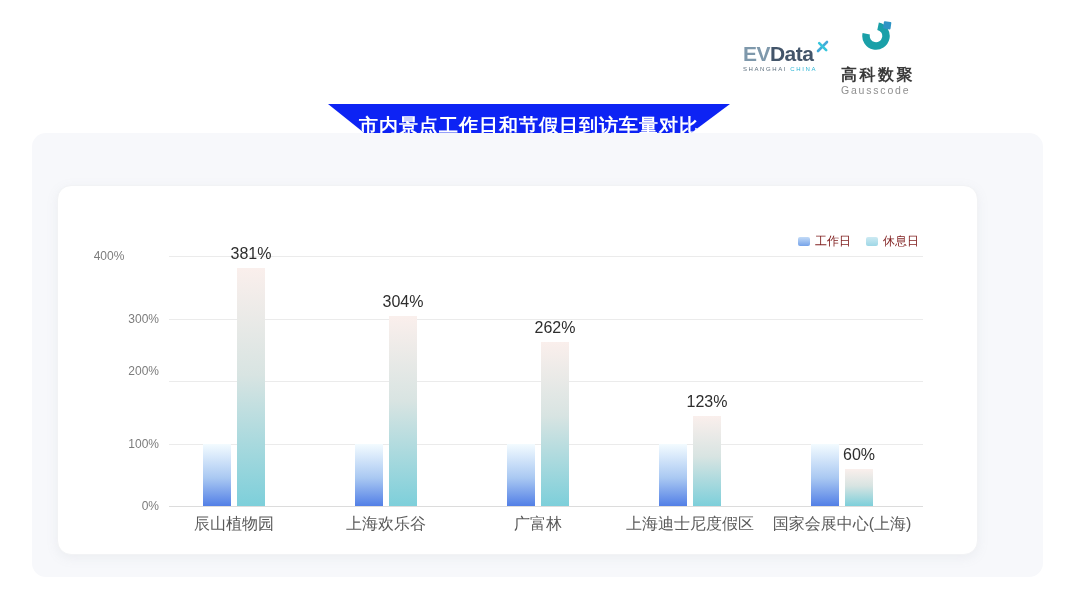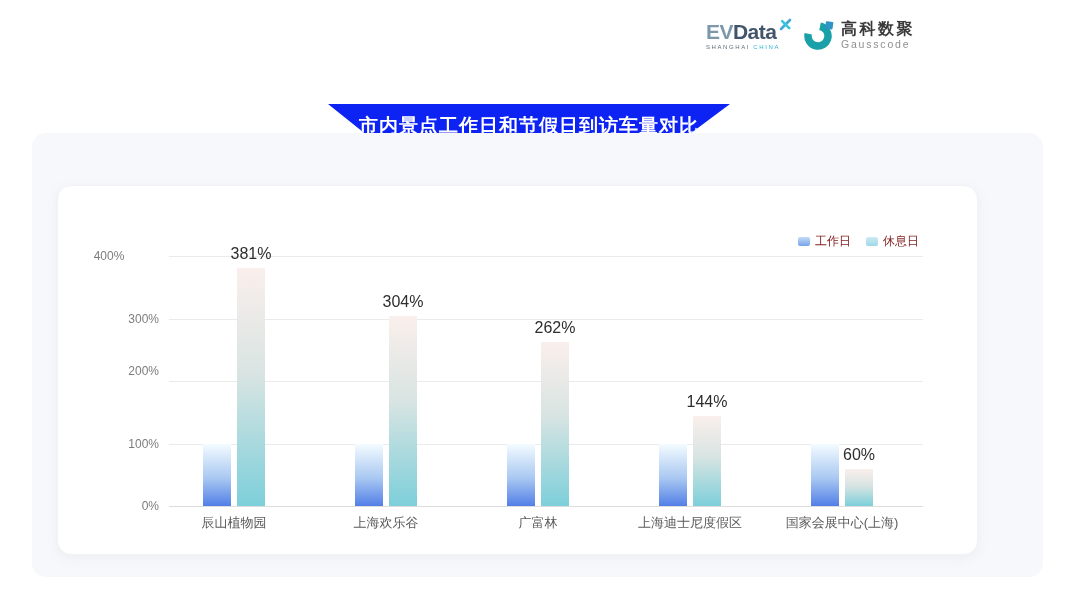--- a/index.html
+++ b/index.html
@@ -9,21 +9,21 @@
 
   
   .logos { position:absolute; top:18px; right:6px; display:flex; align-items:center; gap:14px; }
   .evdata-logo { position:relative; padding-right:10px; }
   .ev-row { font-weight:700; font-size:21px; letter-spacing:-0.5px; line-height:22px; }
   .ev-row .ev  { color:#7e98ab; }
   .ev-row .dta { color:#43556a; }
   .xmark { position:absolute; top:-3px; right:-2px; }
   .ev-sub { font-size:6px; letter-spacing:1.6px; margin-top:1px; color:#5d6f7e; white-space:nowrap; }
   .ev-sub .teal { color:#2ab5d5; }
-  .gauss-logo { display:flex; align-items:center; gap:5px; }
+  .gauss-logo { display:flex; align-items:center; gap:14px;flex-direction:column; }
   .gauss-cn { font-size:16px; font-weight:700; color:#3a3a3a; letter-spacing:2.5px; line-height:18px; white-space:nowrap; }
   .gauss-en { font-size:10.5px; color:#8f8f8f; letter-spacing:1.8px; line-height:12px; }
 
   
   .banner { position:absolute; left:328px; top:104px; width:402px; height:45px;
             clip-path:polygon(0 0, 100% 0, 85% 100%, 14% 100%);
             display:flex; align-items:center; justify-content:center; }
   .banner span { color:#fff; font-size:19px; font-weight:700; letter-spacing:1px; padding-bottom:2px; }
 
   
@@ -48,21 +48,21 @@
   .ytick { position:absolute; left:-110px; width:100px; text-align:right;
            font-size:12px; color:#7c7c7c; line-height:16px; }
   .bars { position:absolute; left:-11px; top:0; width:760px; height:250px; display:flex; }
   .group { flex:1; position:relative; height:100%; }
   .bar { position:absolute; bottom:0; width:28px; }
   .bar.work { left:calc(50% - 31px); }
   .bar.rest { left:calc(50% + 3px); }
   .vlabel { position:absolute; left:calc(50% + 17px); transform:translateX(-50%);
             font-size:16px; color:#2e2e2e; white-space:nowrap; }
   .xlabel { position:absolute; top:calc(100% + 8px); left:50%; transform:translateX(-50%);
-            font-size:13px; color:#5a5a5a; white-space:nowrap; }
+            font-size:16px; color:#5a5a5a; white-space:nowrap; }
 </style>
 </head>
 <body>
 
 <div class="page">
 
   <div class="logos">
     <div class="evdata-logo">
       <div class="ev-row"><span class="ev">EV</span><span class="dta">Data</span></div>
       <svg class="xmark" width="13" height="13" viewBox="0 0 13 13">
@@ -125,21 +125,21 @@
             </div>
             <div class="group">
               <div class="bar work" style="height: 62.5px; background: linear-gradient(rgb(243, 251, 255) 0%, rgb(169, 200, 242) 55%, rgb(82, 127, 230) 100%);"></div>
               <div class="bar rest" style="height: 163.75px; background: linear-gradient(rgb(250, 239, 236) 0%, rgb(216, 228, 226) 45%, rgb(125, 207, 218) 100%);"></div>
               <div class="vlabel" style="bottom: 168.75px;">262%</div>
               <div class="xlabel">广富林</div>
             </div>
             <div class="group">
               <div class="bar work" style="height: 62.5px; background: linear-gradient(rgb(243, 251, 255) 0%, rgb(169, 200, 242) 55%, rgb(82, 127, 230) 100%);"></div>
               <div class="bar rest" style="height: 90px; background: linear-gradient(rgb(250, 239, 236) 0%, rgb(216, 228, 226) 45%, rgb(125, 207, 218) 100%);"></div>
-              <div class="vlabel" style="bottom: 95px;">144%</div>
+              <div class="vlabel" style="bottom: 95px;">123%</div>
               <div class="xlabel">上海迪士尼度假区</div>
             </div>
             <div class="group">
               <div class="bar work" style="height: 62.5px; background: linear-gradient(rgb(243, 251, 255) 0%, rgb(169, 200, 242) 55%, rgb(82, 127, 230) 100%);"></div>
               <div class="bar rest" style="height: 37.5px; background: linear-gradient(rgb(250, 239, 236) 0%, rgb(216, 228, 226) 45%, rgb(125, 207, 218) 100%);"></div>
               <div class="vlabel" style="bottom: 42.5px;">60%</div>
               <div class="xlabel">国家会展中心(上海)</div>
             </div>
           </div>
         </div>

